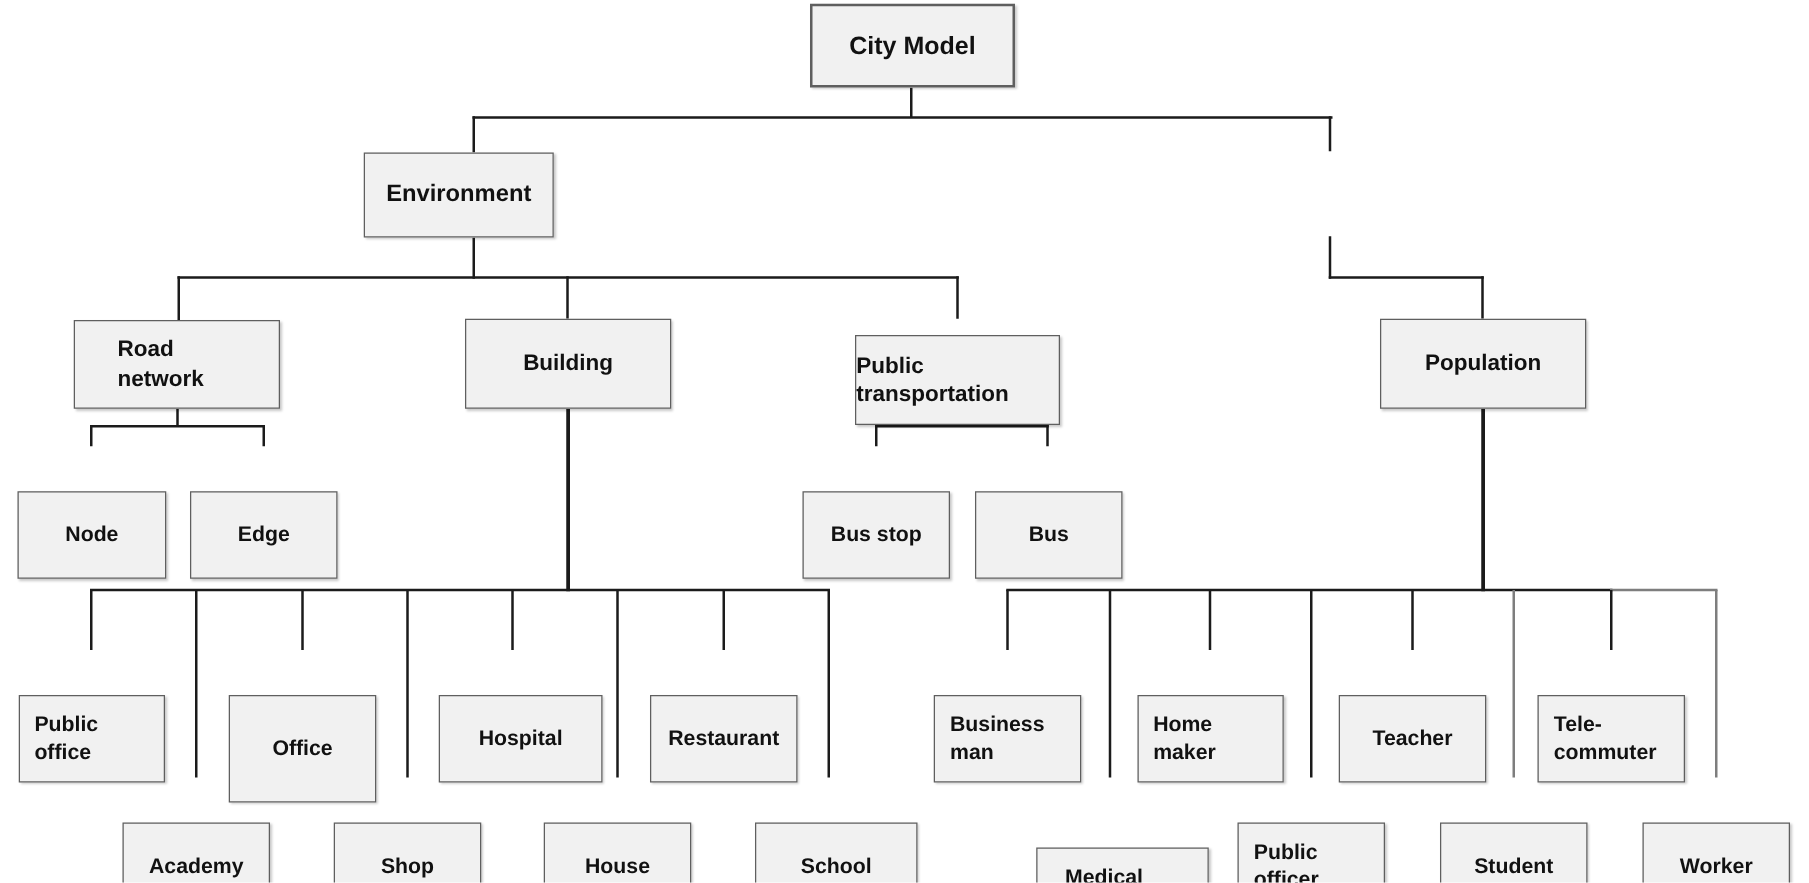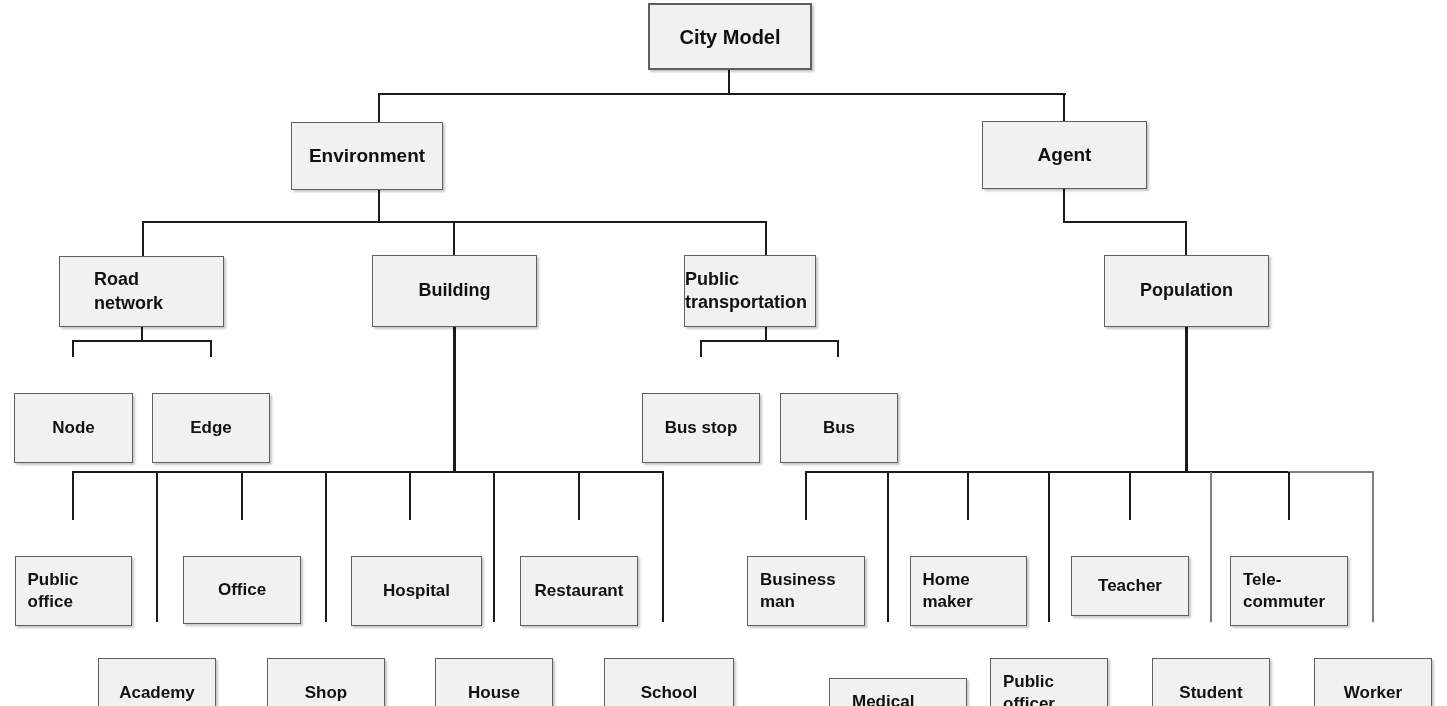--- a/index.html
+++ b/index.html
@@ -100,31 +100,28 @@
   <div class="line v gray" style="left:1210px;top:472px;height:150px"></div>
   <div class="line v" style="left:1288px;top:472px;height:48px"></div>
   <div class="line v gray" style="left:1372px;top:472px;height:150px"></div>
 
   <div class="box lvl0" style="left:648px;top:3px;width:164px;height:67px">
     <span class="lbl">City Model</span>
   </div>
   <div class="box lvl1" style="left:291px;top:122px;width:152px;height:68px">
     <span class="lbl">Environment</span>
   </div>
-  <div class="box lvl1" style="left:982px;top:121px;width:165px;height:68px">
-    <span class="lbl">Agent</span>
-  </div>
 
   <div class="box lvl2" style="left:59px;top:256px;width:165px;height:71px">
     <span class="lbl narrow">Road network</span>
   </div>
   <div class="box lvl2" style="left:372px;top:255px;width:165px;height:72px">
     <span class="lbl">Building</span>
   </div>
-  <div class="box lvl2" style="left:684px;top:255px;width:132px;height:72px">
+  <div class="box lvl2" style="left:684px;top:268px;width:164px;height:72px">
     <span class="lbl">Public transportation</span>
   </div>
   <div class="box lvl2" style="left:1104px;top:255px;width:165px;height:72px">
     <span class="lbl">Population</span>
   </div>
 
   <div class="box leaf" style="left:14px;top:357px;width:119px;height:70px">
     <span class="lbl">Node</span>
   </div>
   <div class="box leaf" style="left:152px;top:357px;width:118px;height:70px">
@@ -136,21 +133,21 @@
   <div class="box leaf" style="left:780px;top:357px;width:118px;height:70px">
     <span class="lbl">Bus</span>
   </div>
 
   <div class="box leaf" style="left:15px;top:520px;width:117px;height:70px">
     <span class="lbl">Public office</span>
   </div>
   <div class="box leaf" style="left:98px;top:622px;width:118px;height:70px">
     <span class="lbl">Academy</span>
   </div>
-  <div class="box leaf" style="left:183px;top:520px;width:118px;height:68px">
+  <div class="box leaf" style="left:183px;top:520px;width:118px;height:86px">
     <span class="lbl">Office</span>
   </div>
   <div class="box leaf" style="left:267px;top:622px;width:118px;height:70px">
     <span class="lbl">Shop</span>
   </div>
   <div class="box leaf" style="left:351px;top:520px;width:131px;height:70px">
     <span class="lbl">Hospital</span>
   </div>
   <div class="box leaf" style="left:435px;top:622px;width:118px;height:70px">
     <span class="lbl">House</span>
@@ -167,21 +164,21 @@
   </div>
   <div class="box leaf" style="left:829px;top:642px;width:138px;height:70px">
     <span class="lbl">Medical personnel</span>
   </div>
   <div class="box leaf" style="left:910px;top:520px;width:117px;height:70px">
     <span class="lbl">Home maker</span>
   </div>
   <div class="box leaf" style="left:990px;top:622px;width:118px;height:70px">
     <span class="lbl">Public officer</span>
   </div>
-  <div class="box leaf" style="left:1071px;top:520px;width:118px;height:60px">
+  <div class="box leaf" style="left:1071px;top:520px;width:118px;height:70px">
     <span class="lbl">Teacher</span>
   </div>
   <div class="box leaf" style="left:1152px;top:622px;width:118px;height:70px">
     <span class="lbl">Student</span>
   </div>
   <div class="box leaf" style="left:1230px;top:520px;width:118px;height:70px">
     <span class="lbl">Tele-commuter</span>
   </div>
   <div class="box leaf" style="left:1314px;top:622px;width:118px;height:70px">
     <span class="lbl">Worker</span>

